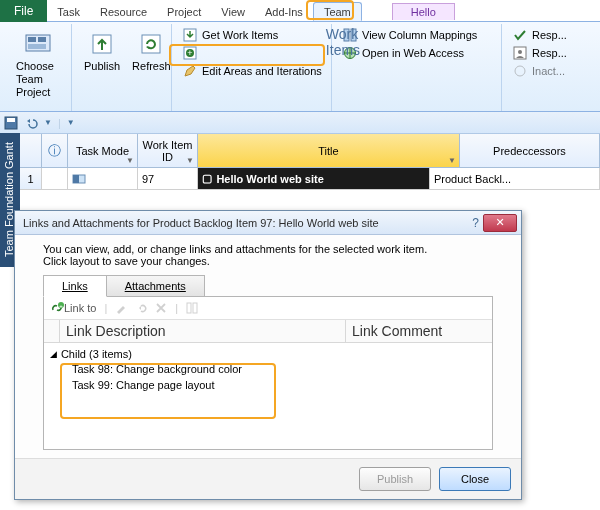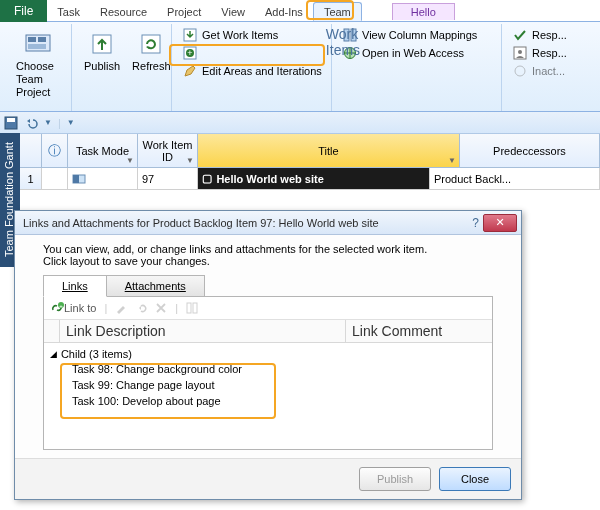--- a/index.html
+++ b/index.html
@@ -548,21 +548,20 @@
         <div class="dlg-col" style="width:286px">Link Description</div>
         <div class="dlg-col" style="flex:1;border-right:none">Link Comment</div>
       </div>
       <div class="tree" style="position:relative">
         <div class="tree-parent">
           <span style="font-size:9px">◢</span>
           <span>Child (3 items)</span>
         </div>
         <div class="tree-child">Task 98: Change background color</div>
         <div class="tree-child">Task 99: Change page layout</div>
-        <div class="tree-child">Task 100: Develop about page</div>
         <div class="hl-orange" style="left:16px;top:20px;width:216px;height:56px"></div>
       </div>
     </div>
   </div>
   <div class="dlg-foot">
     <div class="btn disabled">Publish</div>
     <div class="btn primary">Close</div>
   </div>
 </div>
 

